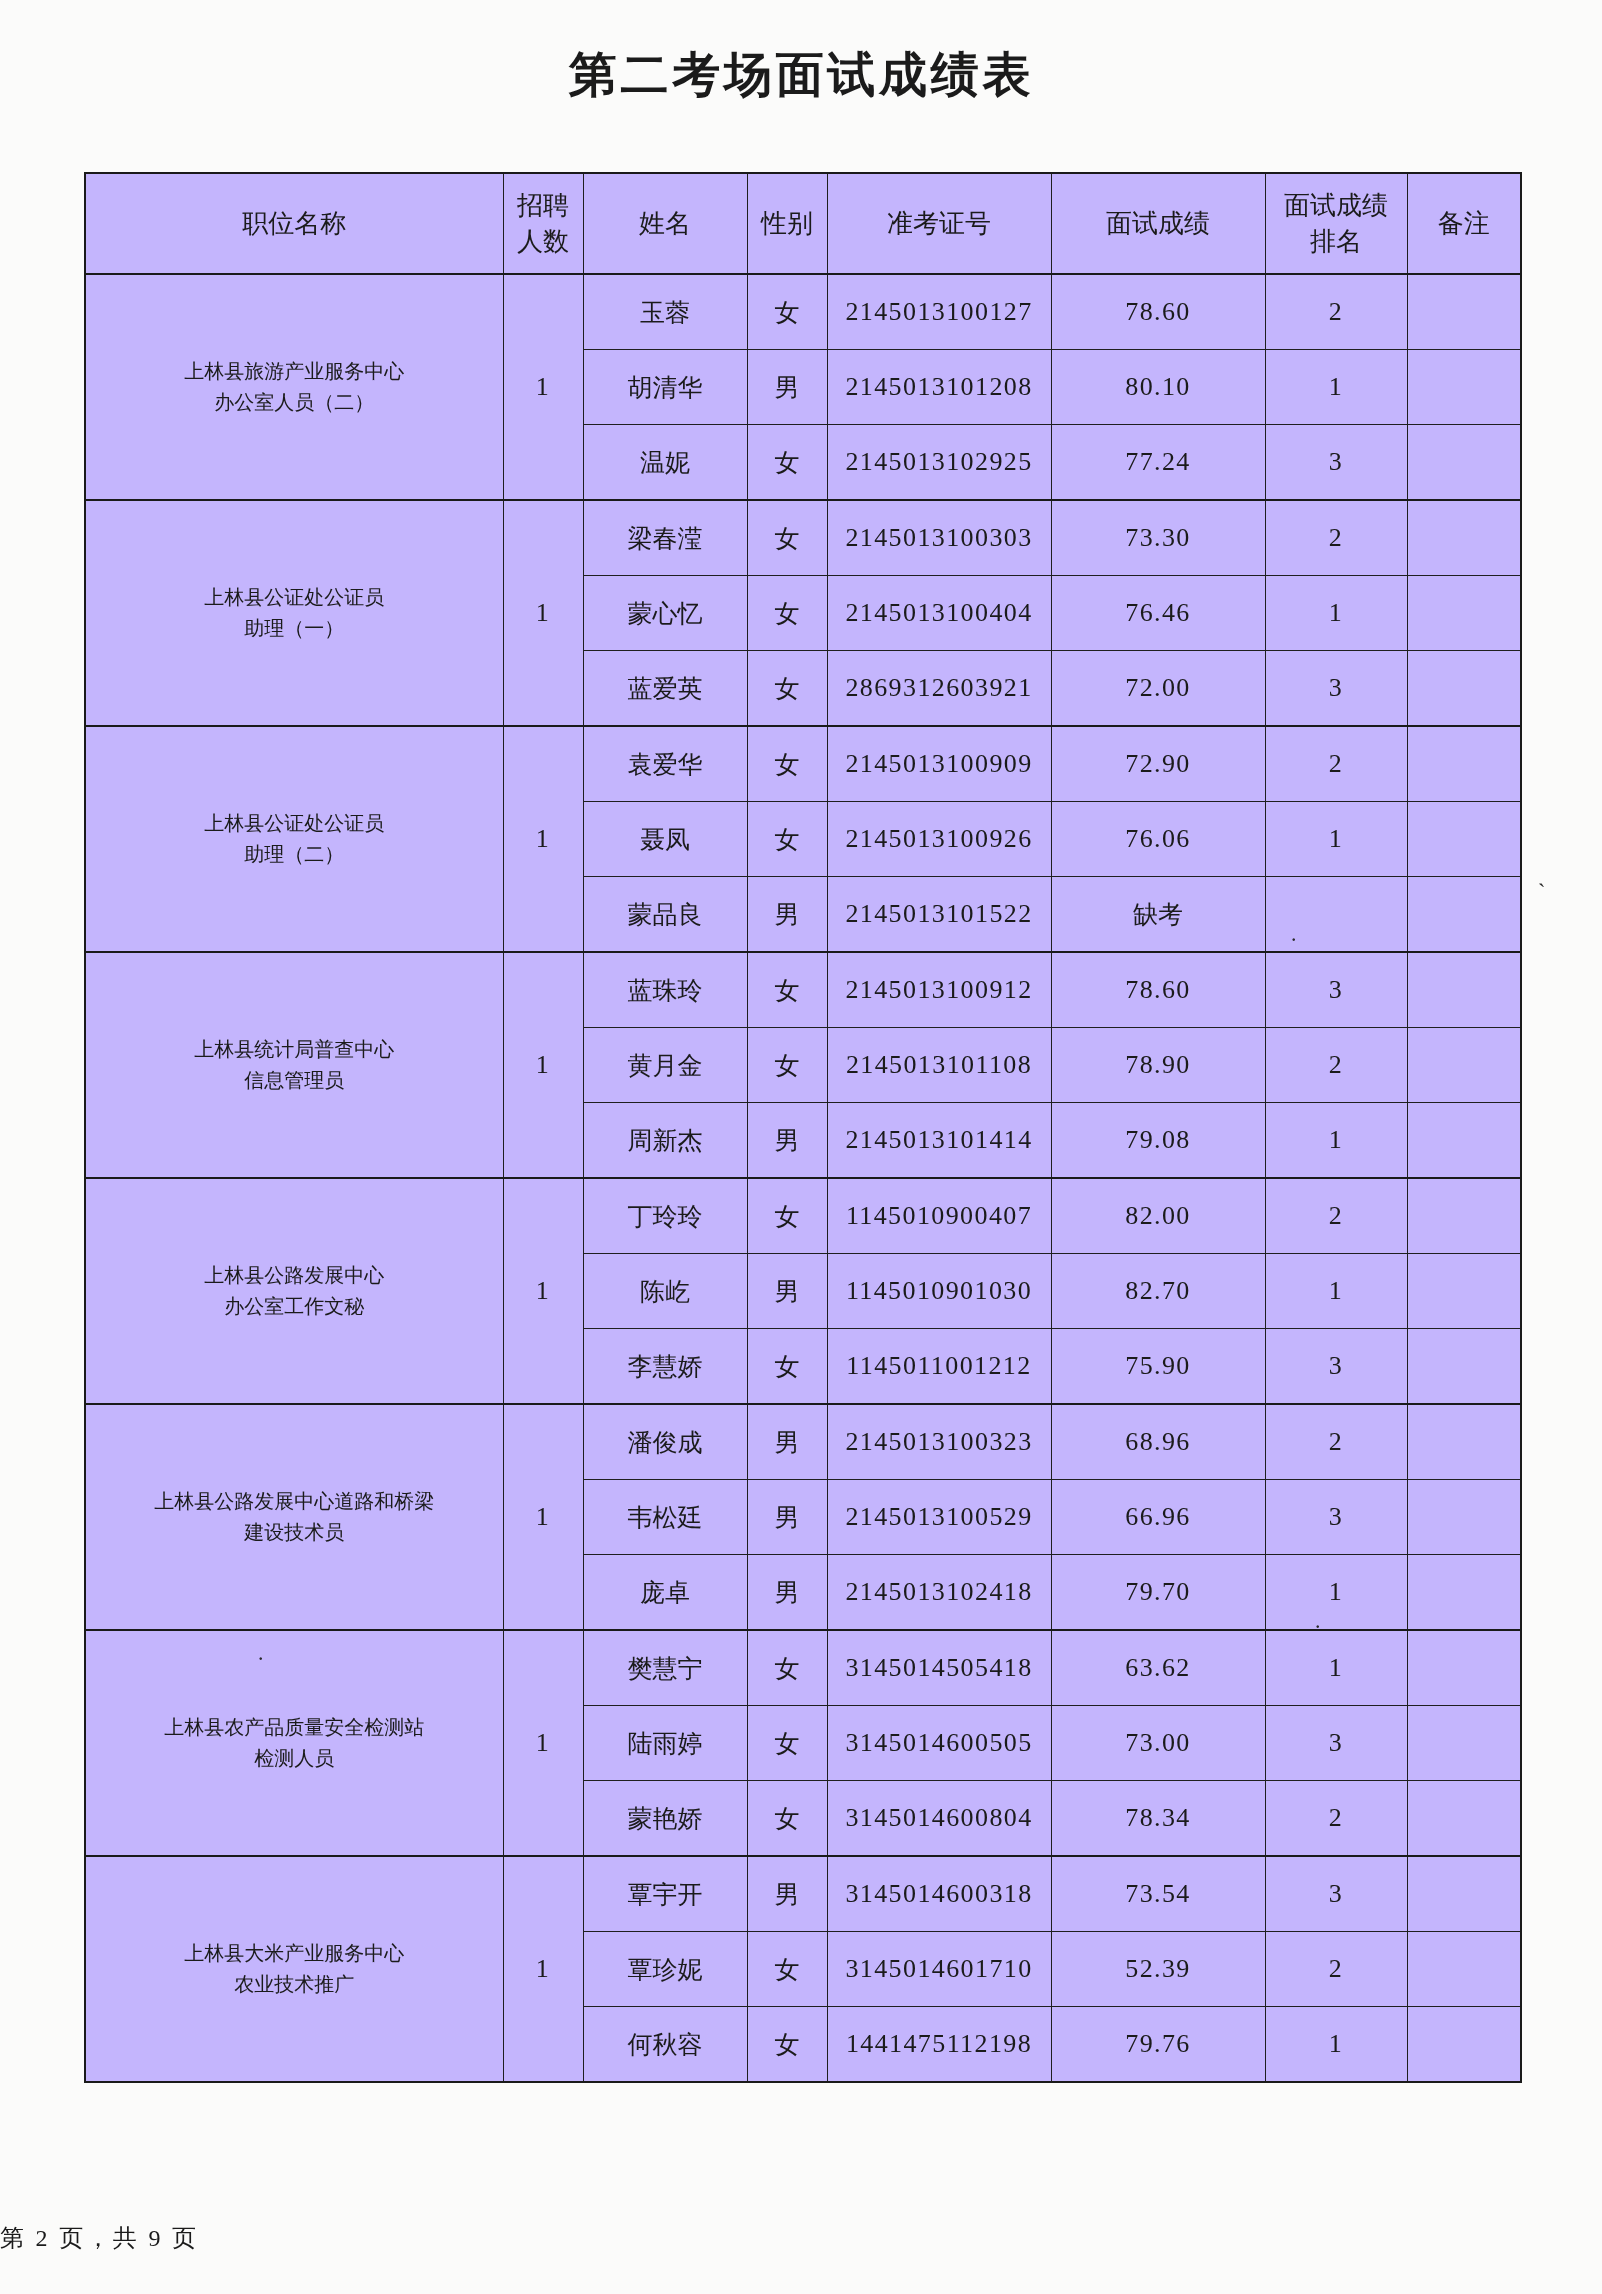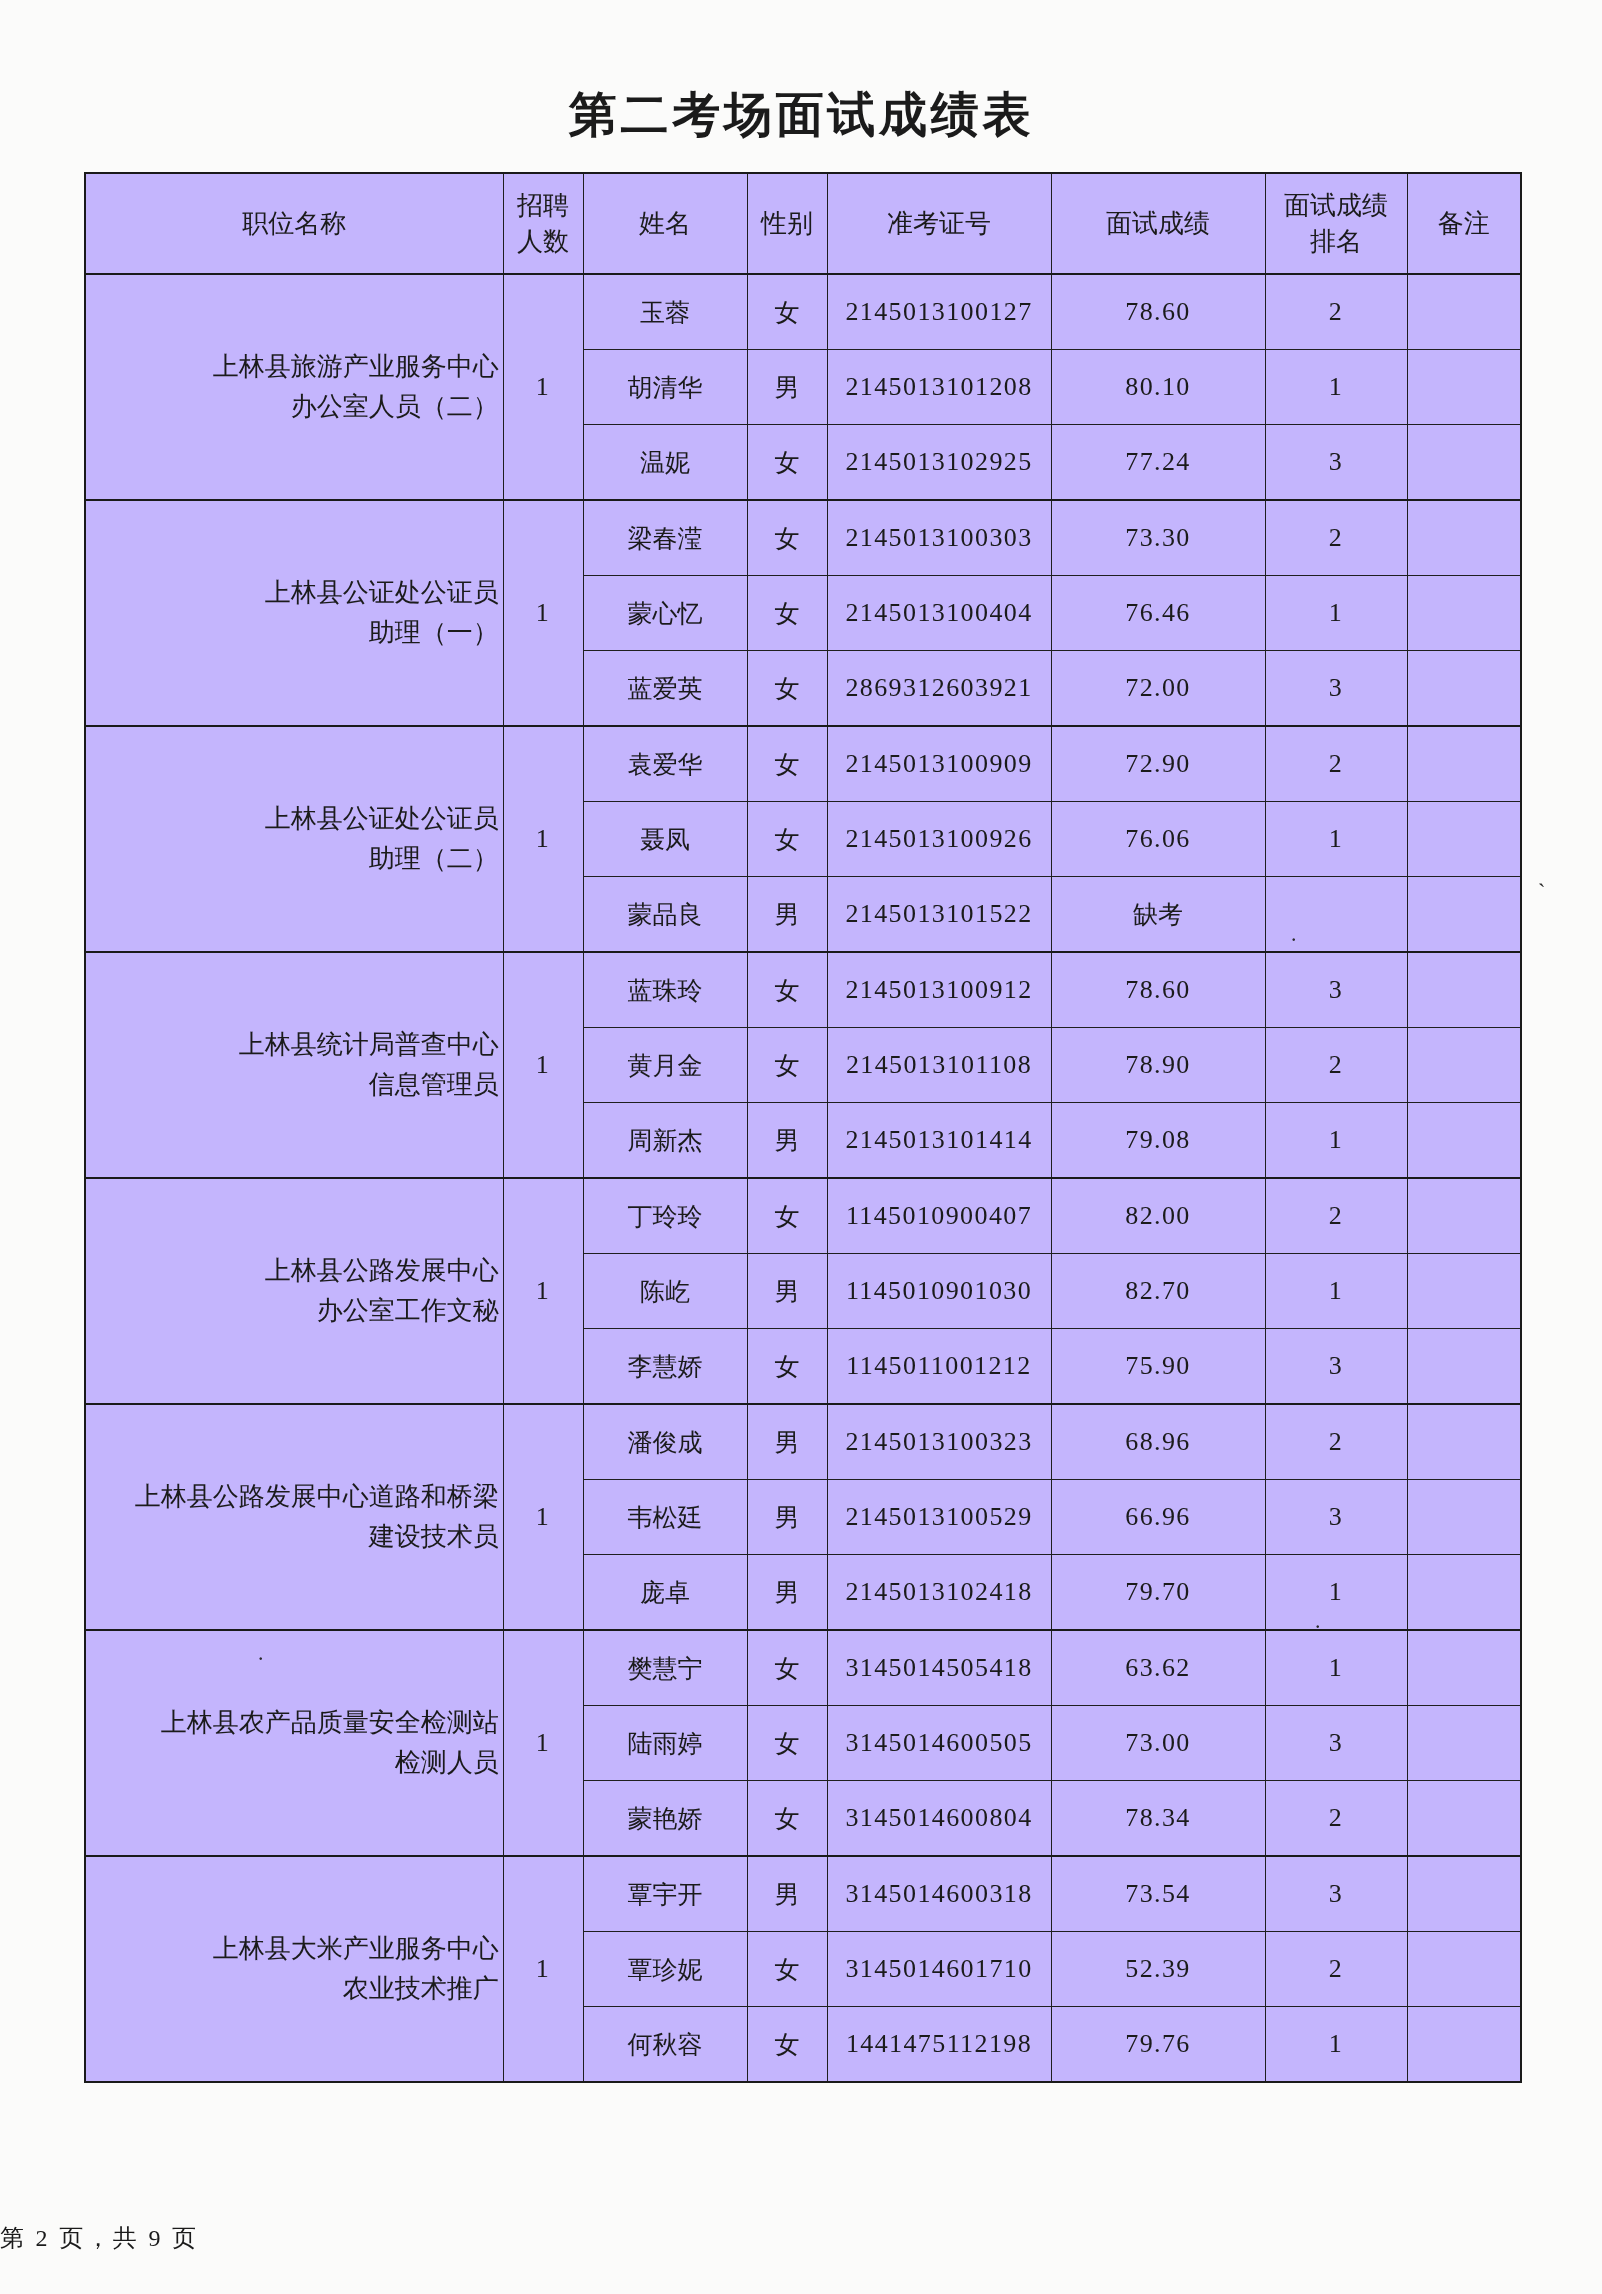--- a/index.html
+++ b/index.html
@@ -12,21 +12,20 @@
     overflow:hidden;
   }
   .page { position:absolute; inset:0; }
   .title {
     position:absolute; top:43px; left:0; width:100%;
     text-align:center;
     font-family:"Liberation Sans","DejaVu Sans",sans-serif;
     font-weight:bold;
     font-size:48px;
     letter-spacing:3.7px;
-    margin-top:40px;
   }
   table.score-table {
     position:absolute; left:84px; top:172px;
     width:1436px;
     border-collapse:collapse;
     table-layout:fixed;
     background:#c4b5fd;
     border:2.8px solid #1a1a1a;
   }
   .score-table td {
@@ -41,24 +40,23 @@
     height:99px;
     font-size:26px;
     line-height:1.35;
     white-space:pre-line;
     border-bottom:2.8px solid #1a1a1a;
     font-weight:500;
   }
   tbody td { height:74px; }
   tr.group-start td { border-top:2.8px solid #1a1a1a; }
   td.pos-cell {
-    font-size:26px;
+    font-size:20px;
     line-height:1.55;
     white-space:pre-line;
-    text-align:right;
   }
   td.num {
     font-size:26px;
     letter-spacing:1.4px;
     font-family:"Liberation Serif","DejaVu Serif",serif;
   }
   .footer {
     position:absolute; top:2222px; left:0; width:100%;
     text-align:left;
     font-size:24px;

